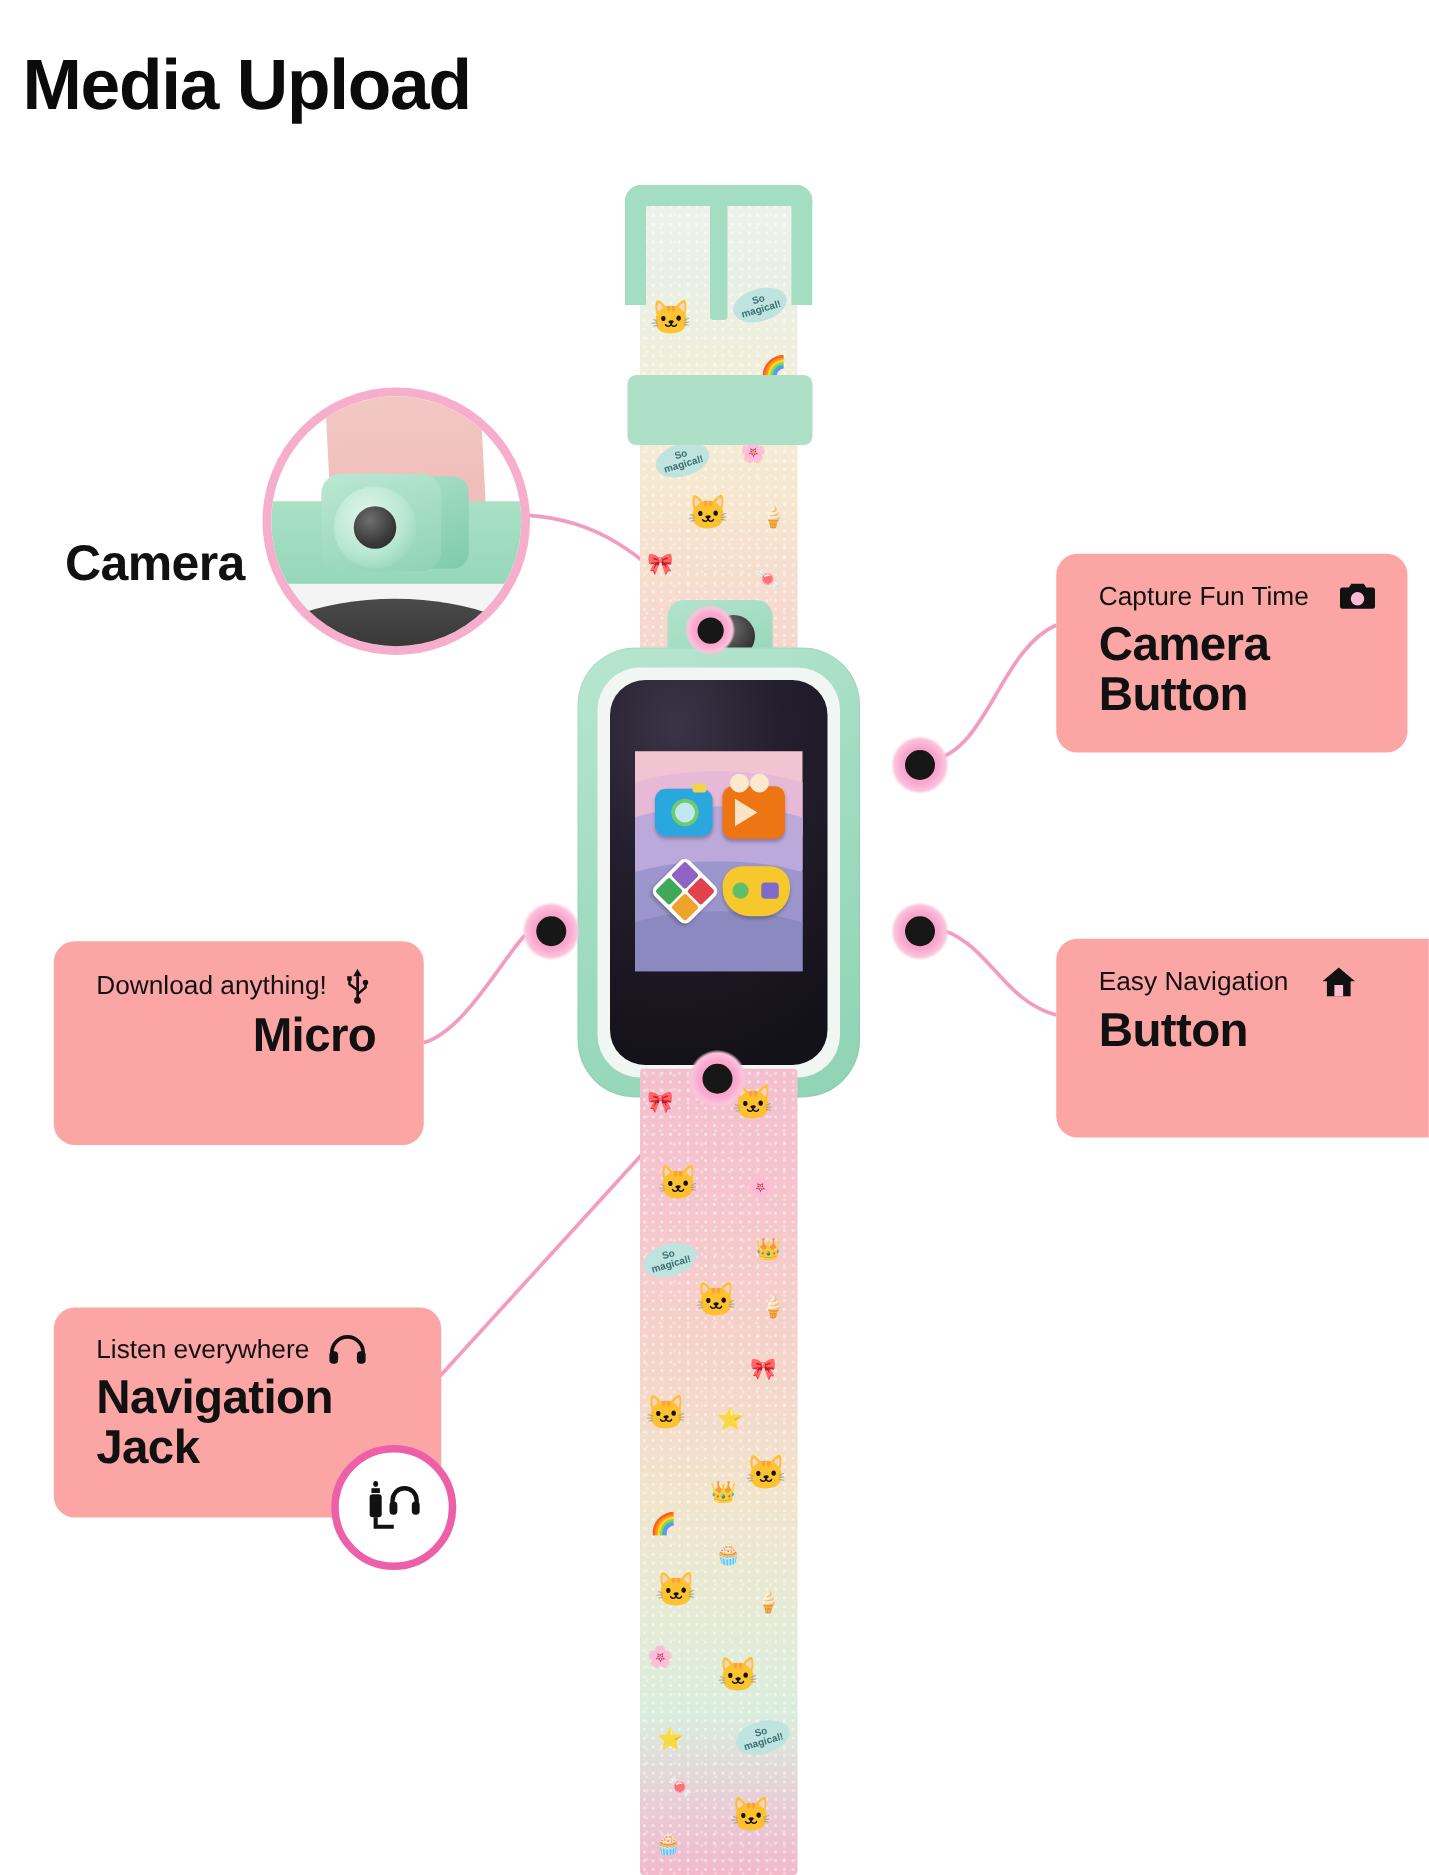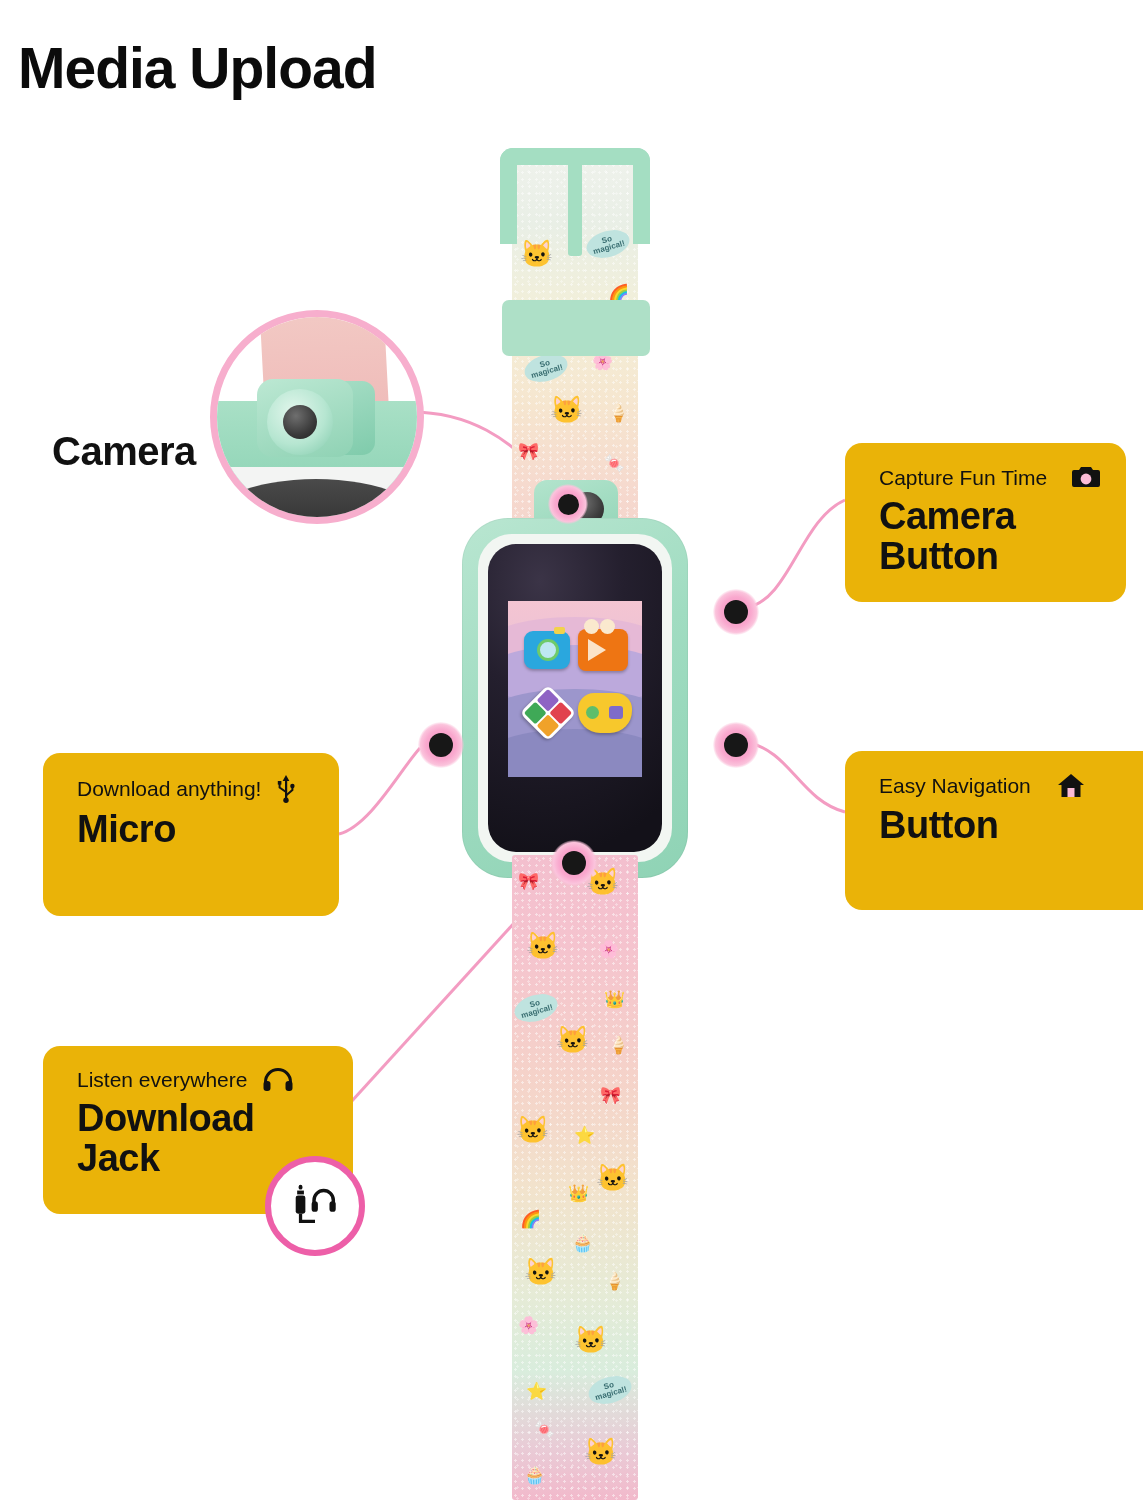--- a/index.html
+++ b/index.html
@@ -8,31 +8,31 @@
 
   
   #page-title{position:absolute;left:18px;top:2px;width:520px;
     font-size:57px;font-weight:700;line-height:1.0;letter-spacing:-1px;color:#0b0b0b;}
   #page-title .ln{display:block;}
 
   
   #connectors{position:absolute;left:0;top:0;width:1143px;height:1500px;pointer-events:none;}
 
   
-  .callout{position:absolute;background:#eab308;border-radius:17px;
+  .callout{position:absolute;background:#fca5a5;border-radius:17px;
     box-sizing:border-box;padding:22px 38px 20px 34px;}
   .callout .eyebrow-row{display:flex;align-items:center;justify-content:flex-start;gap:14px;}
   .callout .eyebrow{font-size:21px;font-weight:400;color:#111;white-space:nowrap;line-height:1.1;}
   .callout .ico{flex:0 0 auto;display:flex;align-items:center;justify-content:center;}
   .callout .big{font-size:38px;font-weight:700;line-height:1.06;margin-top:6px;letter-spacing:-0.5px;}
   .callout .big span{display:block;}
 
   #callout-camera{left:845px;top:443px;width:281px;height:159px;}
   #callout-home{left:845px;top:751px;width:334px;height:159px;}
-  #callout-usb{left:43px;top:753px;width:296px;height:163px;}
+  #callout-usb{left:43px;top:753px;width:296px;height:163px;text-align:right;}
   #callout-headphone{left:43px;top:1046px;width:310px;height:168px;}
   #callout-camera .eyebrow-row{gap:24px;}
   #callout-home .eyebrow-row{gap:26px;}
   #callout-usb .eyebrow-row{gap:16px;}
   #callout-headphone .eyebrow-row{gap:16px;}
 
   
   #label-swivel{position:absolute;left:52px;top:430px;width:230px;
     font-size:40px;font-weight:700;line-height:1.08;letter-spacing:-0.5px;}
   #label-swivel span{display:block;}
@@ -338,21 +338,21 @@
     <div class="eyebrow">Listen everywhere</div>
     <div class="ico">
       <svg width="30" height="24" viewBox="0 0 30 24" xmlns="http://www.w3.org/2000/svg">
         <path d="M2.5 17v-3a12.5 12.5 0 0 1 25 0v3" stroke="#111" stroke-width="3" fill="none"></path>
         <rect x="0.5" y="13" width="7" height="10" rx="3" fill="#111"></rect>
         <rect x="22.5" y="13" width="7" height="10" rx="3" fill="#111"></rect>
       </svg>
     </div>
   </div>
   <div class="big">
-    <span>Download</span>
+    <span>Navigation</span>
     <span>Jack</span>
   </div>
 </div>
 
 <div class="zoombubble" id="zoom-headphone">
   <svg class="hp-ico" viewBox="0 0 56 56" xmlns="http://www.w3.org/2000/svg">
     <rect x="11" y="6" width="4" height="5" rx="2" fill="#111"></rect>
     <rect x="9.5" y="12" width="7" height="4" fill="#111"></rect>
     <rect x="8" y="17" width="10" height="19" rx="2.5" fill="#111"></rect>
     <path d="M13 36v8h15" stroke="#111" stroke-width="3.4" fill="none"></path>

